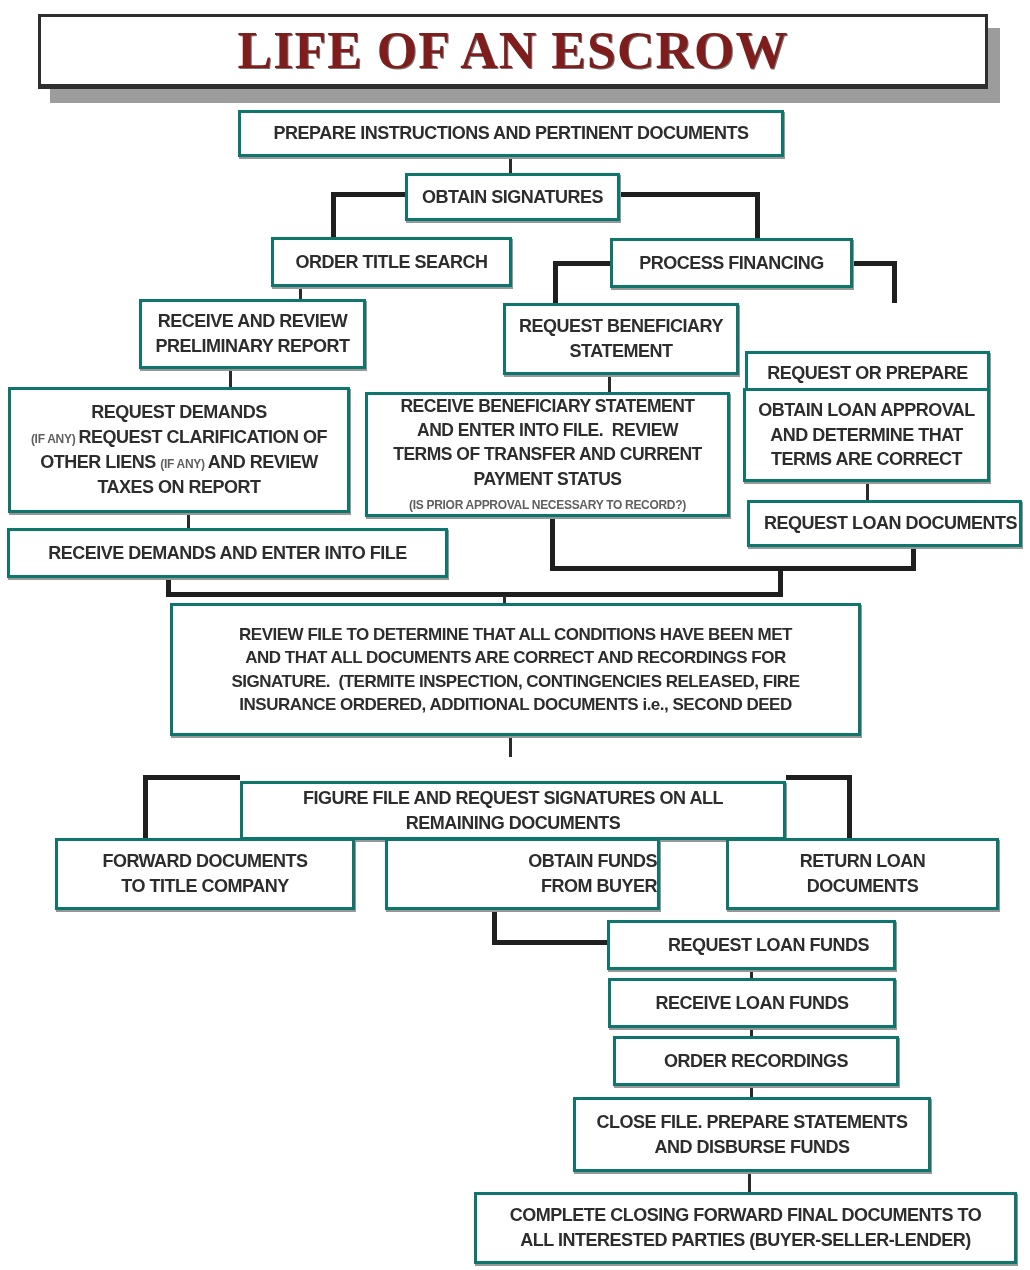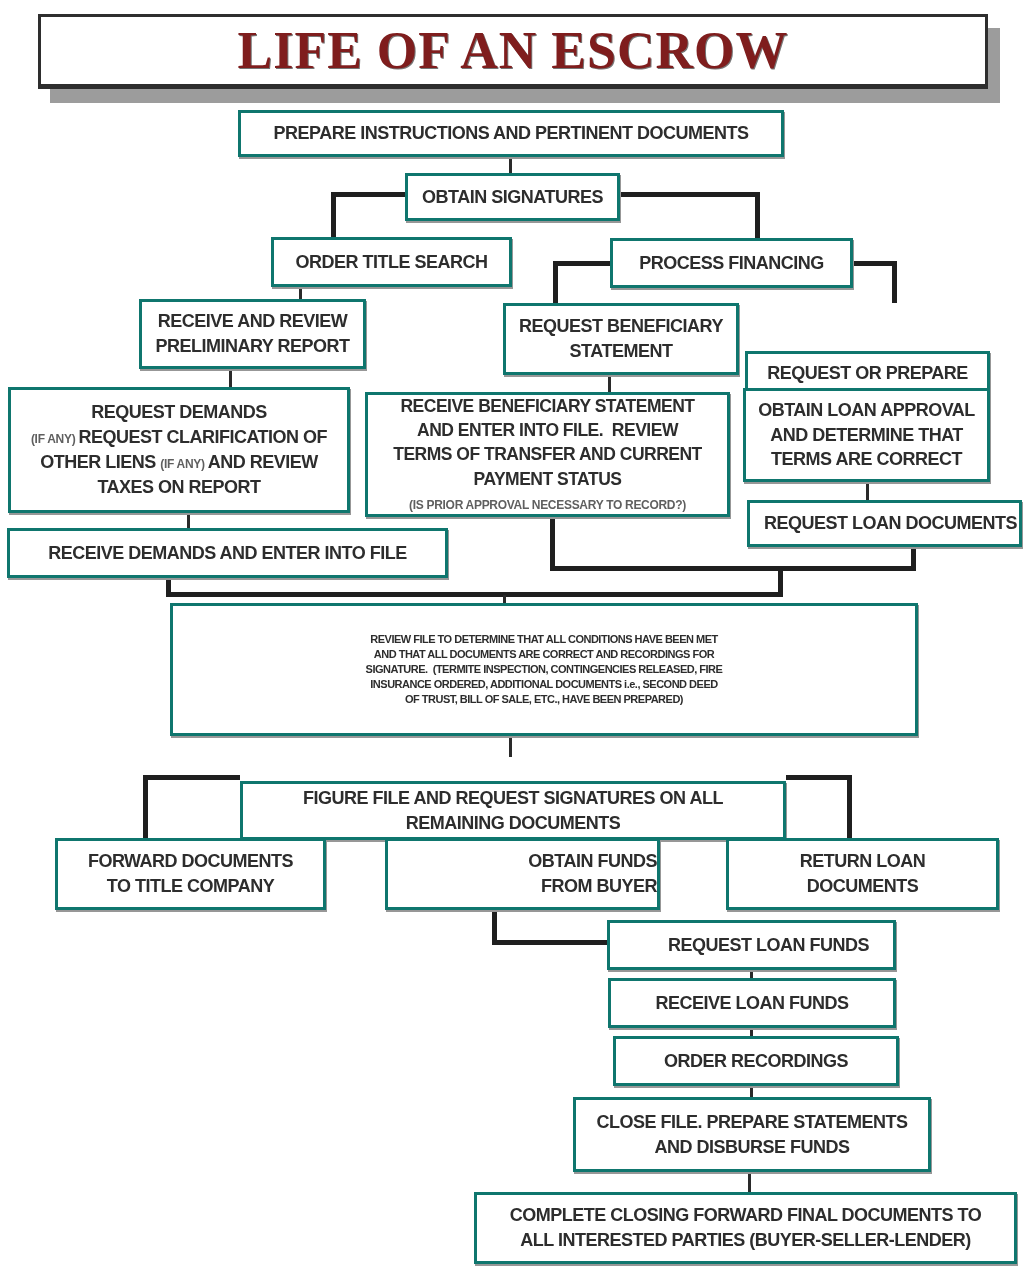--- a/index.html
+++ b/index.html
@@ -115,32 +115,31 @@
       <div class="nline"><span>OBTAIN LOAN APPROVAL</span></div>
       <div class="nline"><span>AND DETERMINE THAT</span></div>
       <div class="nline"><span>TERMS ARE CORRECT</span></div>
     </div>
     <div class="node" style="left: 747px; top: 500px; width: 275px; height: 47px; padding-left: 12px;">
       <div class="nline"><span>REQUEST LOAN DOCUMENTS</span></div>
     </div>
     <div class="node" style="left: 7px; top: 528px; width: 441px; height: 50px;">
       <div class="nline"><span>RECEIVE DEMANDS AND ENTER INTO FILE</span></div>
     </div>
-    <div class="node" style="left: 170px; top: 603px; width: 748px; height: 133px; font-size: 11px;">
+    <div class="node" style="left: 170px; top: 603px; width: 691px; height: 133px; font-size: 17px;">
       <div class="nline"><span>REVIEW FILE TO DETERMINE THAT ALL CONDITIONS HAVE BEEN MET</span></div>
       <div class="nline"><span>AND THAT ALL DOCUMENTS ARE CORRECT AND RECORDINGS FOR</span></div>
       <div class="nline"><span>SIGNATURE.&nbsp; (TERMITE INSPECTION, CONTINGENCIES RELEASED, FIRE</span></div>
       <div class="nline"><span>INSURANCE ORDERED, ADDITIONAL DOCUMENTS i.e., SECOND DEED</span></div>
-      <div class="nline"><span>OF TRUST, BILL OF SALE, ETC., HAVE BEEN PREPARED)</span></div>
     </div>
     <div class="node" style="left: 240px; top: 781px; width: 546px; height: 59px;">
       <div class="nline"><span>FIGURE FILE AND REQUEST SIGNATURES ON ALL</span></div>
       <div class="nline"><span>REMAINING DOCUMENTS</span></div>
     </div>
-    <div class="node" style="left: 55px; top: 838px; width: 271px; height: 72px;">
+    <div class="node" style="left: 55px; top: 838px; width: 300px; height: 72px;">
       <div class="nline"><span>FORWARD DOCUMENTS</span></div>
       <div class="nline"><span>TO TITLE COMPANY</span></div>
     </div>
     <div class="node" style="left: 385px; top: 838px; width: 275px; height: 72px; align-items: flex-end;">
       <div class="nline"><span>OBTAIN FUNDS</span></div>
       <div class="nline"><span>FROM BUYER</span></div>
     </div>
     <div class="node" style="left: 726px; top: 838px; width: 273px; height: 72px;">
       <div class="nline"><span>RETURN LOAN</span></div>
       <div class="nline"><span>DOCUMENTS</span></div>

